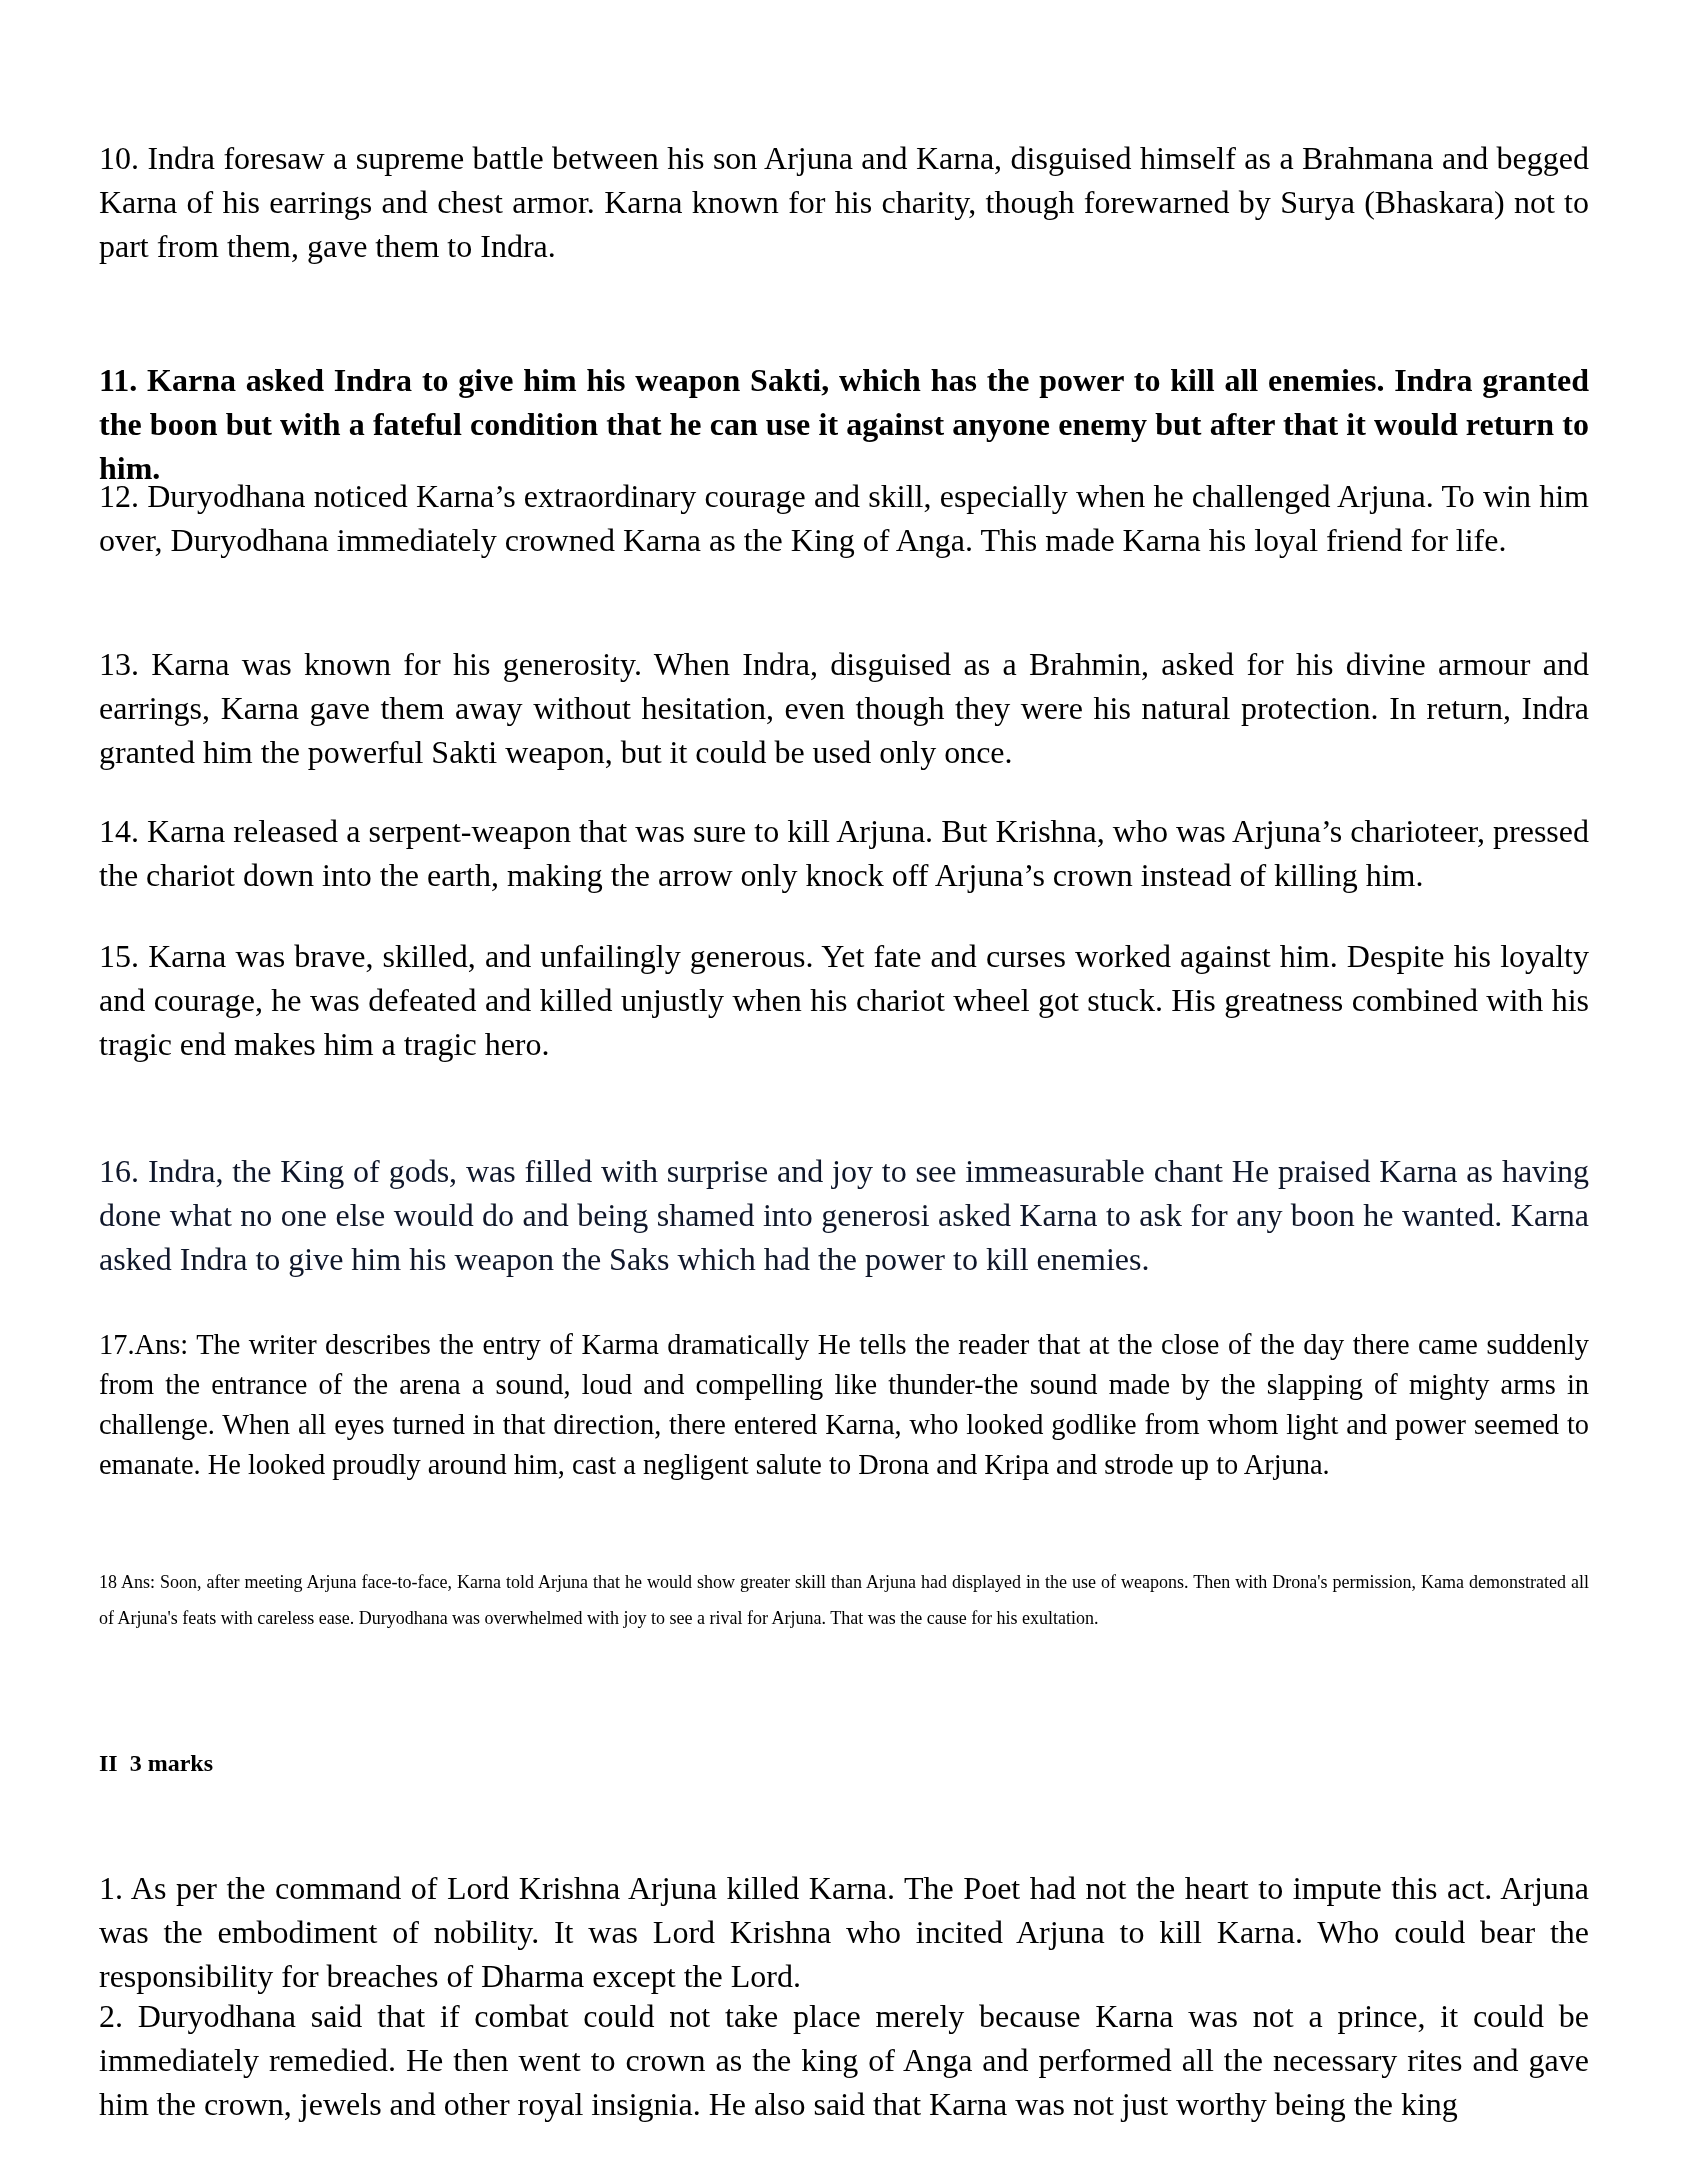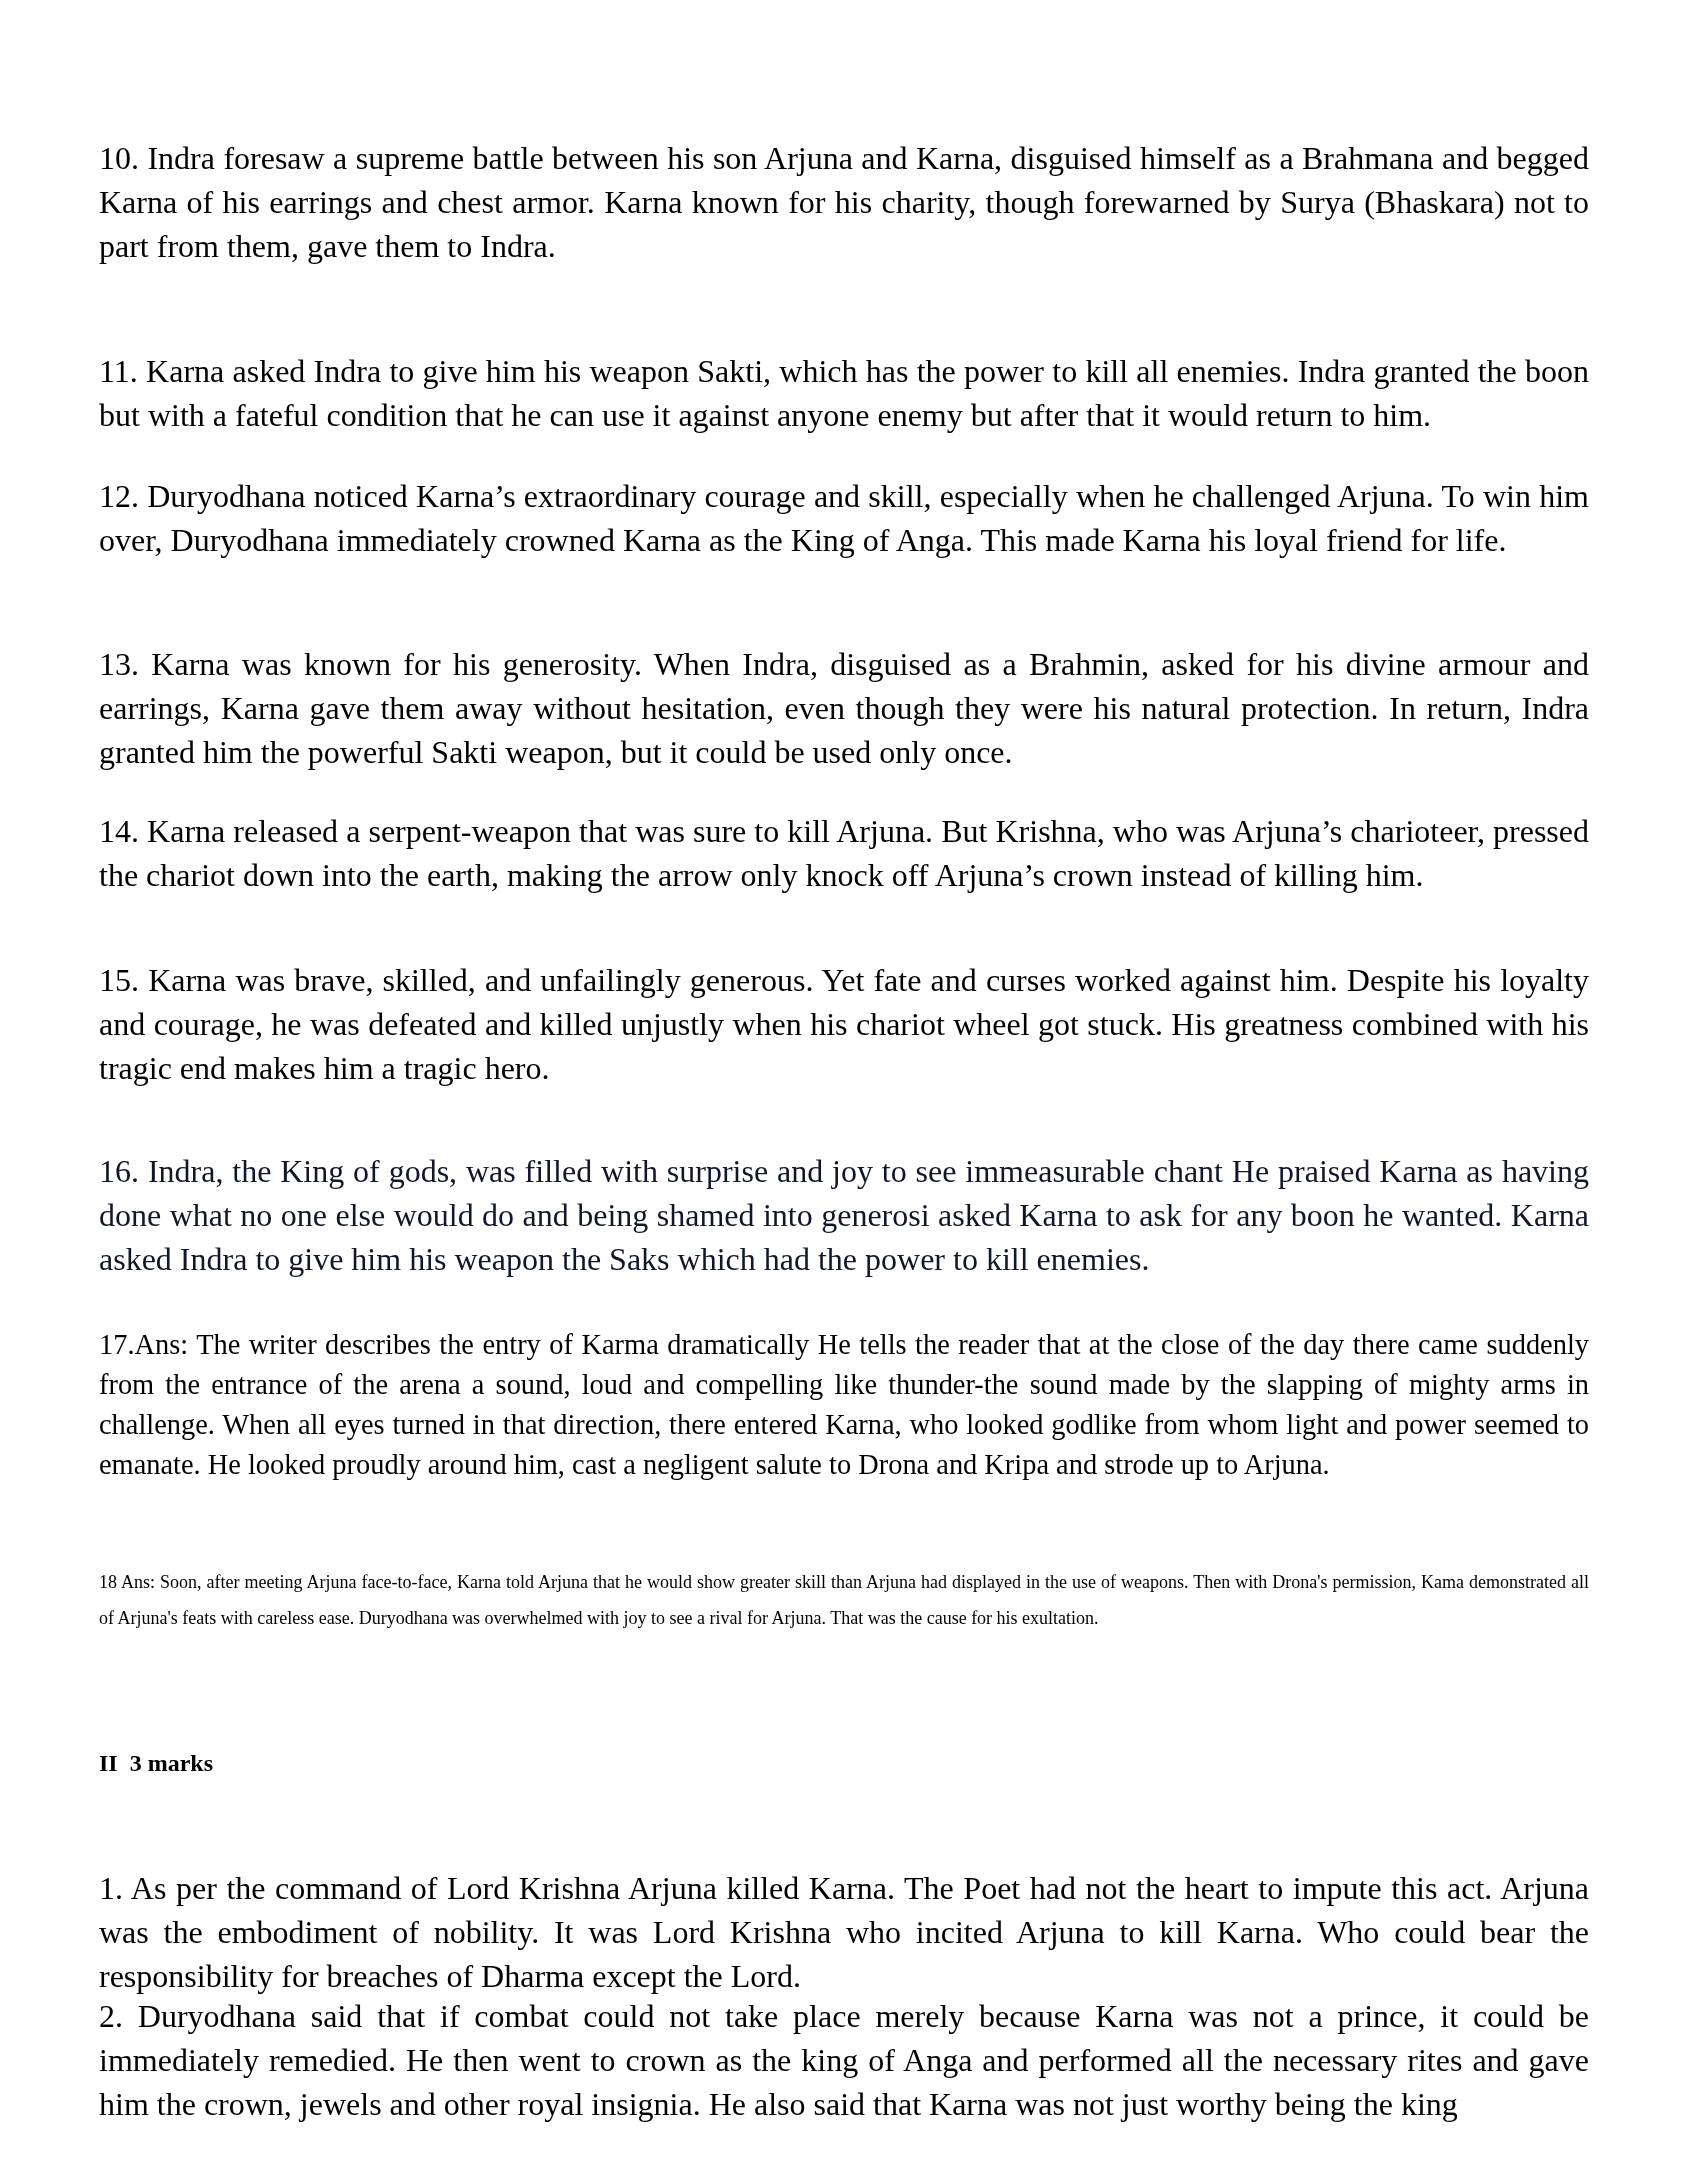--- a/index.html
+++ b/index.html
@@ -50,25 +50,25 @@
       line-height: 40px;
       font-weight: bold;
       white-space: pre;
     }
   </style>
 </head>
 <body>
 
 <div class="page">
   <p class="para p-lg" style="top:136px;">10. Indra foresaw a supreme battle between his son Arjuna and Karna, disguised himself as a Brahmana and begged Karna of his earrings and chest armor. Karna known for his charity, though forewarned by Surya (Bhaskara) not to part from them, gave them to Indra.</p>
-  <p class="para p-lg" style="top:349px;">11. Karna asked Indra to give him his weapon Sakti, which has the power to kill all enemies. Indra granted the boon but with a fateful condition that he can use it against anyone enemy but after that it would return to him.</p>
+  <p class="para p-lg" style="top:358px;font-weight:bold;">11. Karna asked Indra to give him his weapon Sakti, which has the power to kill all enemies. Indra granted the boon but with a fateful condition that he can use it against anyone enemy but after that it would return to him.</p>
   <p class="para p-lg" style="top:474px;">12. Duryodhana noticed Karna’s extraordinary courage and skill, especially when he challenged Arjuna. To win him over, Duryodhana immediately crowned Karna as the King of Anga. This made Karna his loyal friend for life.</p>
   <p class="para p-lg" style="top:642px;">13. Karna was known for his generosity. When Indra, disguised as a Brahmin, asked for his divine armour and earrings, Karna gave them away without hesitation, even though they were his natural protection. In return, Indra granted him the powerful Sakti weapon, but it could be used only once.</p>
   <p class="para p-lg" style="top:809px;">14. Karna released a serpent-weapon that was sure to kill Arjuna. But Krishna, who was Arjuna’s charioteer, pressed the chariot down into the earth, making the arrow only knock off Arjuna’s crown instead of killing him.</p>
-  <p class="para p-lg" style="top:934px;margin-top:24px;">15. Karna was brave, skilled, and unfailingly generous. Yet fate and curses worked against him. Despite his loyalty and courage, he was defeated and killed unjustly when his chariot wheel got stuck. His greatness combined with his tragic end makes him a tragic hero.</p>
+  <p class="para p-lg" style="top:934px;">15. Karna was brave, skilled, and unfailingly generous. Yet fate and curses worked against him. Despite his loyalty and courage, he was defeated and killed unjustly when his chariot wheel got stuck. His greatness combined with his tragic end makes him a tragic hero.</p>
   <p class="para p-lg grey" style="top:1149px;">16. Indra, the King of gods, was filled with surprise and joy to see immeasurable chant He praised Karna as having done what no one else would do and being shamed into generosi asked Karna to ask for any boon he wanted. Karna asked Indra to give him his weapon the Saks which had the power to kill enemies.</p>
   <p class="para p-md" style="top:1325px;">17.Ans: The writer describes the entry of Karma dramatically He tells the reader that at the close of the day there came suddenly from the entrance of the arena a sound, loud and compelling like thunder-the sound made by the slapping of mighty arms in challenge. When all eyes turned in that direction, there entered Karna, who looked godlike from whom light and power seemed to emanate. He looked proudly around him, cast a negligent salute to Drona and Kripa and strode up to Arjuna.</p>
   <p class="para p-sm" style="top:1564px;">18 Ans: Soon, after meeting Arjuna face-to-face, Karna told Arjuna that he would show greater skill than Arjuna had displayed in the use of weapons. Then with Drona's permission, Kama demonstrated all of Arjuna's feats with careless ease. Duryodhana  was overwhelmed with joy to see a rival for Arjuna. That was the cause for his exultation.</p>
 
   <h2 class="heading" style="top:1743px;">II  3 marks</h2>
 
   <p class="para p-lg" style="top:1866px;">1.  As per the command of Lord Krishna Arjuna killed Karna. The Poet had not the heart to impute this act. Arjuna was the embodiment of nobility. It was Lord Krishna who incited Arjuna to kill Karna. Who could bear the responsibility for breaches of Dharma except the Lord.</p>
   <p class="para p-lg" style="top:1994px;">2. Duryodhana said that if combat could not take place merely because Karna was not a prince, it could be immediately remedied. He then went to crown as the king of Anga and performed all the necessary rites and gave him the crown, jewels and other royal insignia. He also said that Karna was not just worthy being the king</p>
 </div>
 

